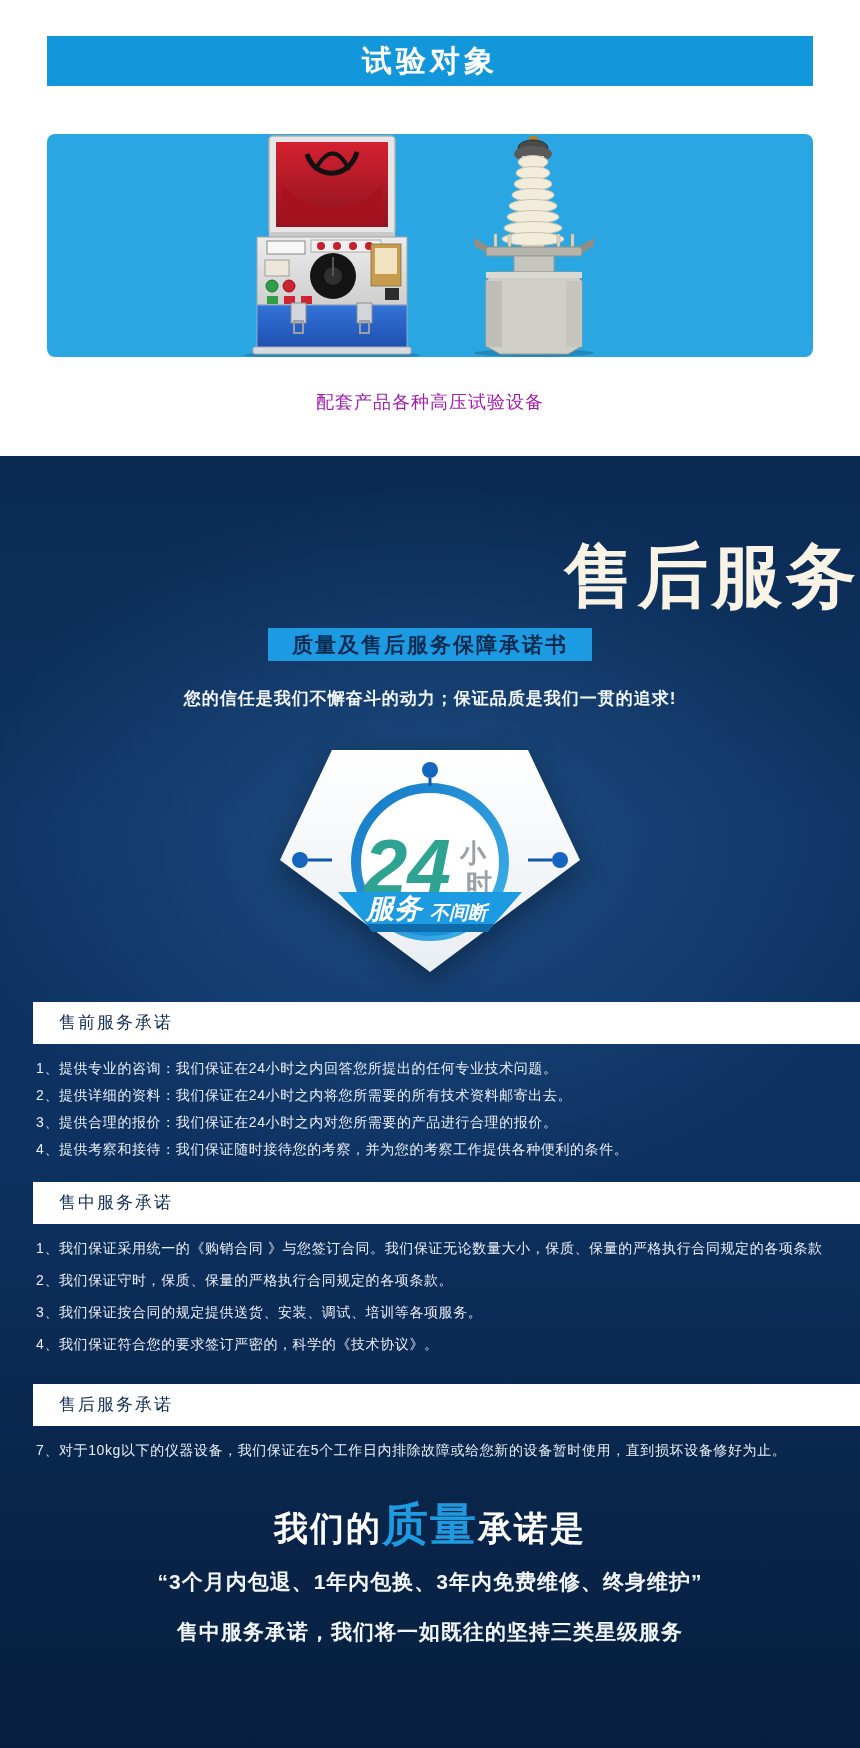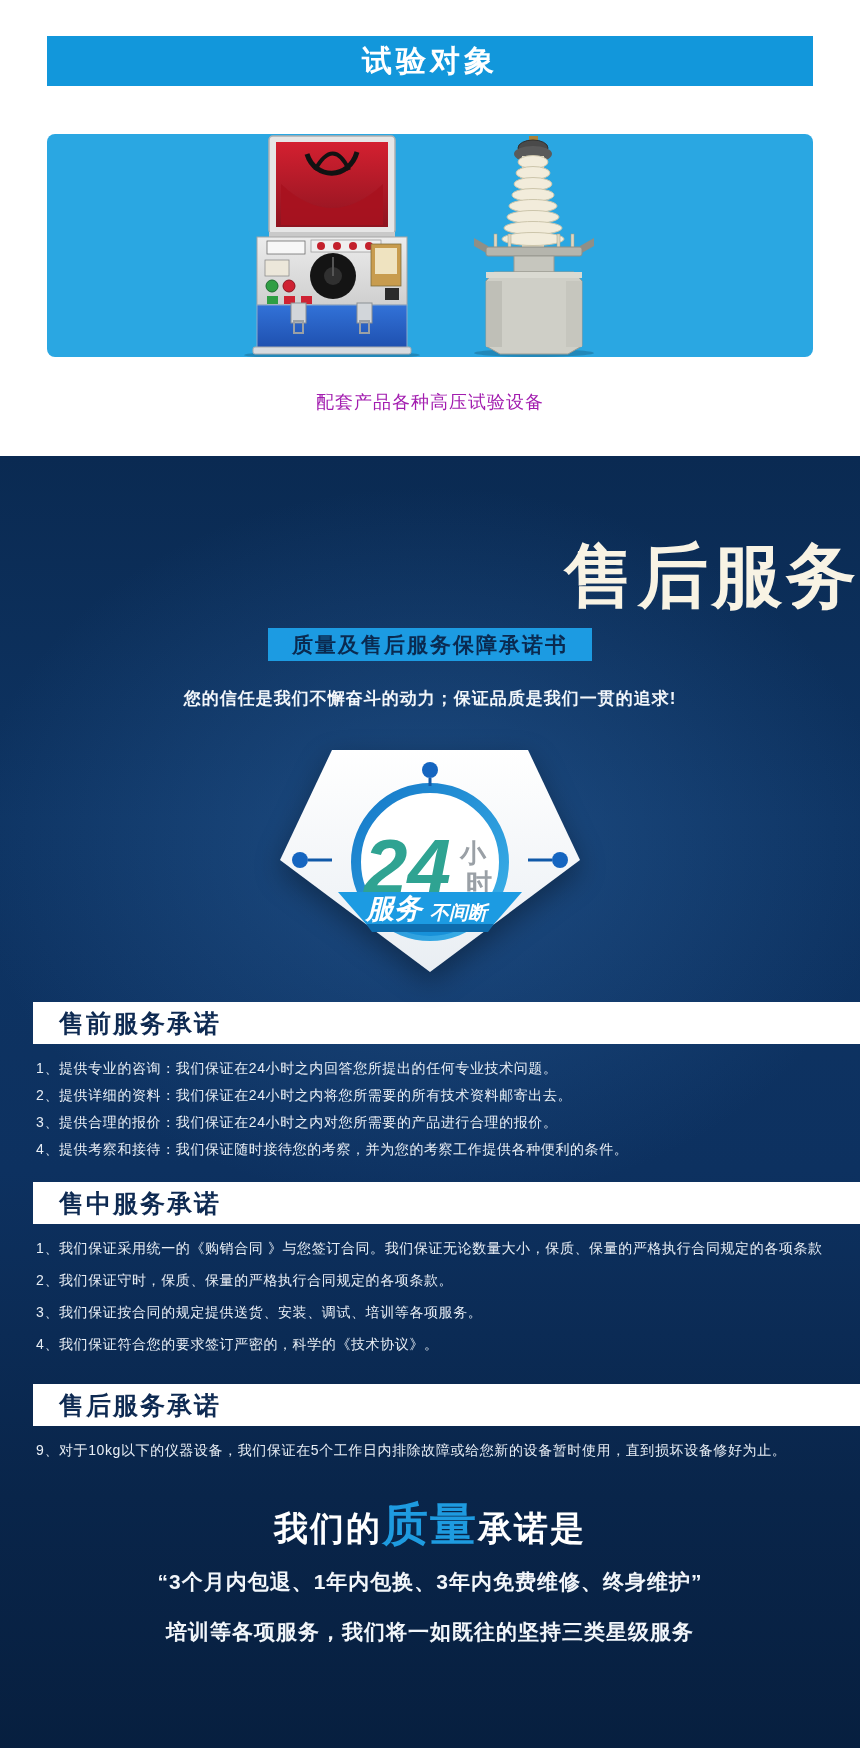--- a/index.html
+++ b/index.html
@@ -41,21 +41,21 @@
     height:33px;line-height:33px;padding:0 24px;
   }
   .sv-tagline{
     margin:26px 0 0;text-align:center;font-size:17px;font-weight:bold;
     letter-spacing:1px;color:#f2f6fa;
   }
   .badge-wrap{text-align:center;margin-top:34px;}
   .badge-wrap svg{filter:drop-shadow(0 10px 14px rgba(0,0,0,.35));}
   .sec-bar{
     margin:0 0 0 33px;width:801px;height:42px;line-height:42px;
-    background:#ffffff;color:#0e2a52;font-size:25px;font-weight:bold;
+    background:#ffffff;color:#0e2a52;font-size:17px;font-weight:normal;
     letter-spacing:2px;padding-left:26px;
   }
   .sec-bar.first{margin-top:24px;}
   ul.sec-items{list-style:none;margin:16px 8px 0 36px;padding:0;}
   ul.sec-items li{
     font-size:14px;color:#e8eef5;letter-spacing:.6px;line-height:16px;margin-bottom:11px;
   }
   ul.sec-items.wide li{margin-bottom:16px;}
   .gap-mid{height:14px;}
   .gap-mid2{height:16px;}
@@ -234,25 +234,25 @@
       <li>3、我们保证按合同的规定提供送货、安装、调试、培训等各项服务。</li>
       <li>4、我们保证符合您的要求签订严密的，科学的《技术协议》。</li>
     </ul>
 
     <div class="gap-mid2"></div>
 
     <div class="sec-bar">
       <span>售后服务承诺</span>
     </div>
     <ul class="sec-items wide">
-      <li>9、对于10kg以下的仪器设备，我们保证在5个工作日内排除故障或给您新的设备暂时使用，直到损坏设备修好为止。</li>
+      <li>7、对于10kg以下的仪器设备，我们保证在5个工作日内排除故障或给您新的设备暂时使用，直到损坏设备修好为止。</li>
     </ul>
 
     <div class="promise">
       <h2><span>我们的</span><span class="hl">质量</span><span>承诺是</span></h2>
       <p class="quote">“3个月内包退、1年内包换、3年内免费维修、终身维护”</p>
-      <p class="future">培训等各项服务，我们将一如既往的坚持三类星级服务</p>
+      <p class="future">售中服务承诺，我们将一如既往的坚持三类星级服务</p>
     </div>
 
   </div>
 
   <div class="bottom-strip"></div>
 </div>
 
 </body></html>

